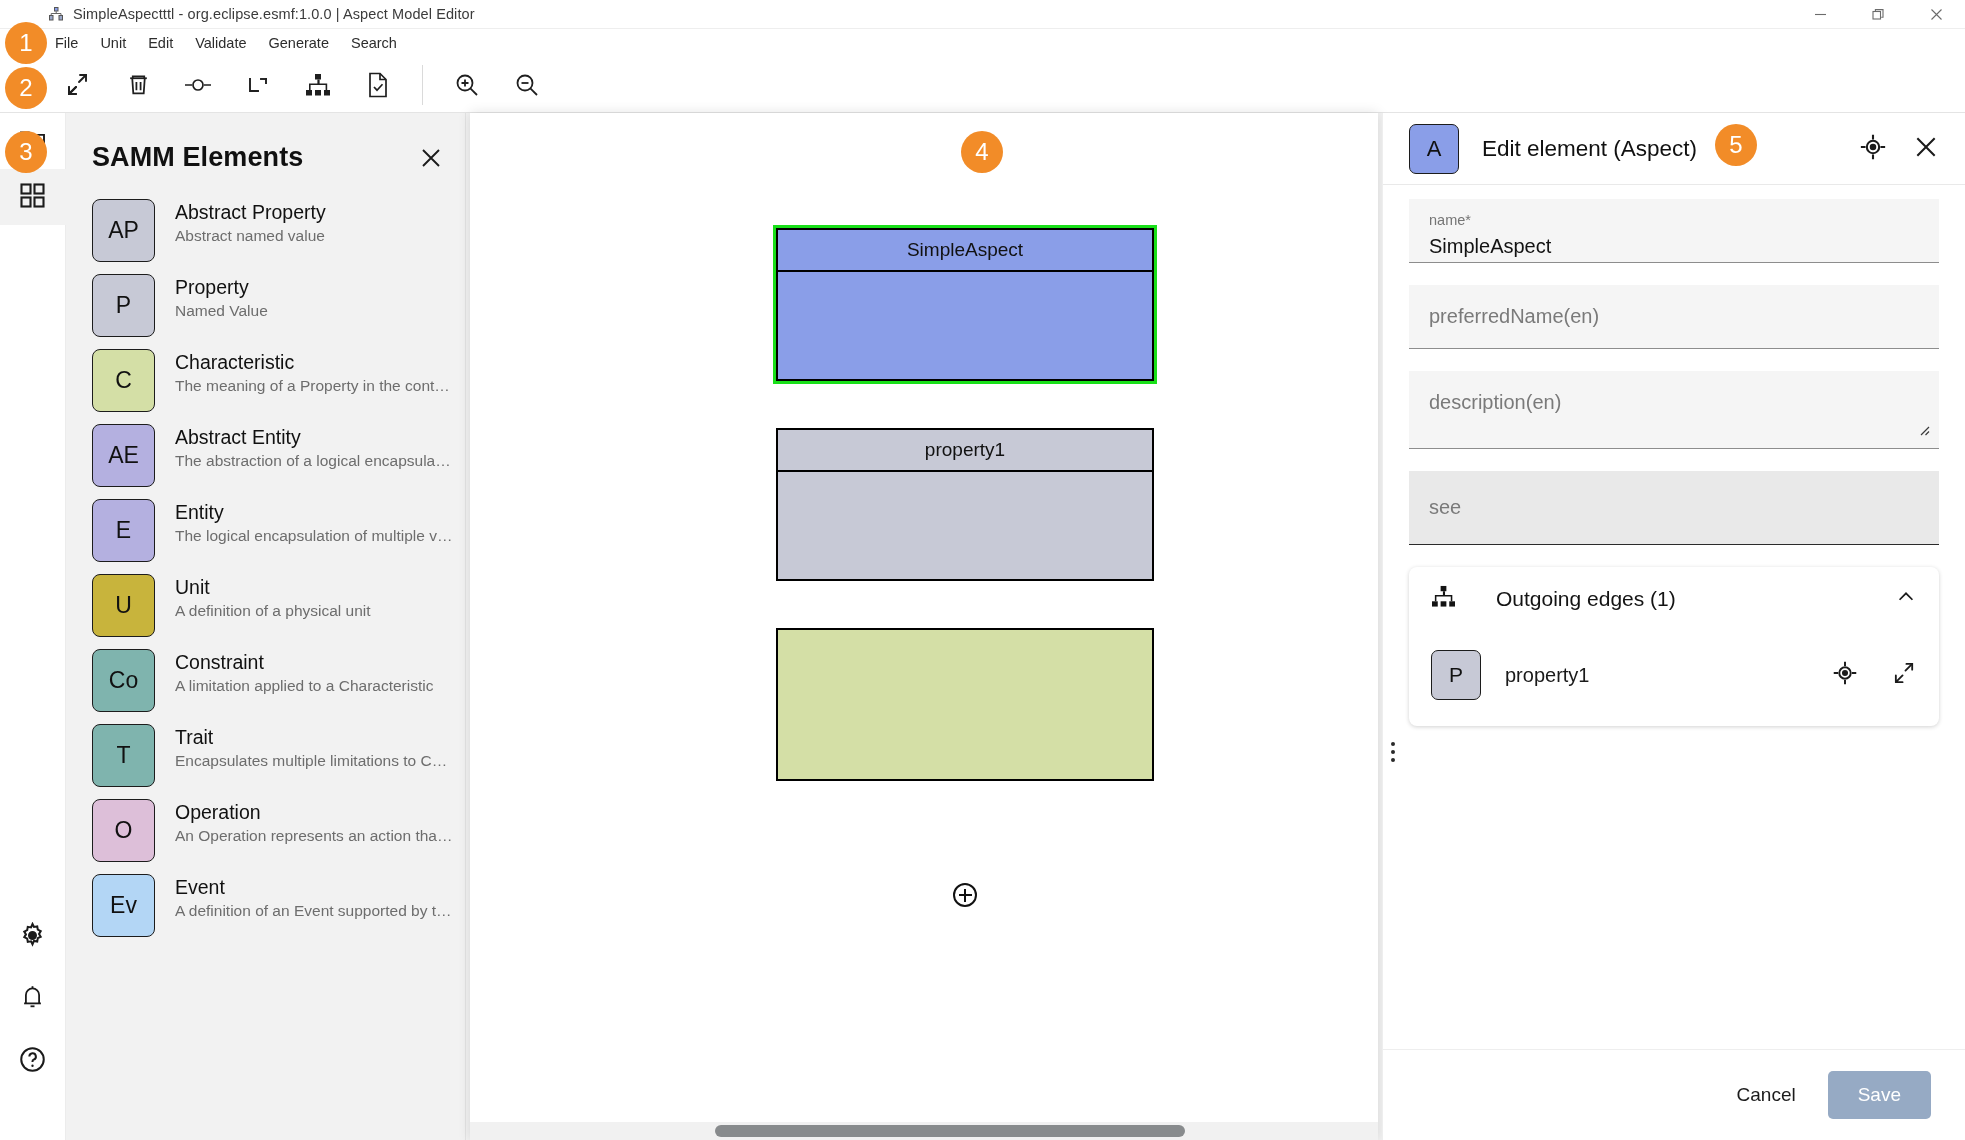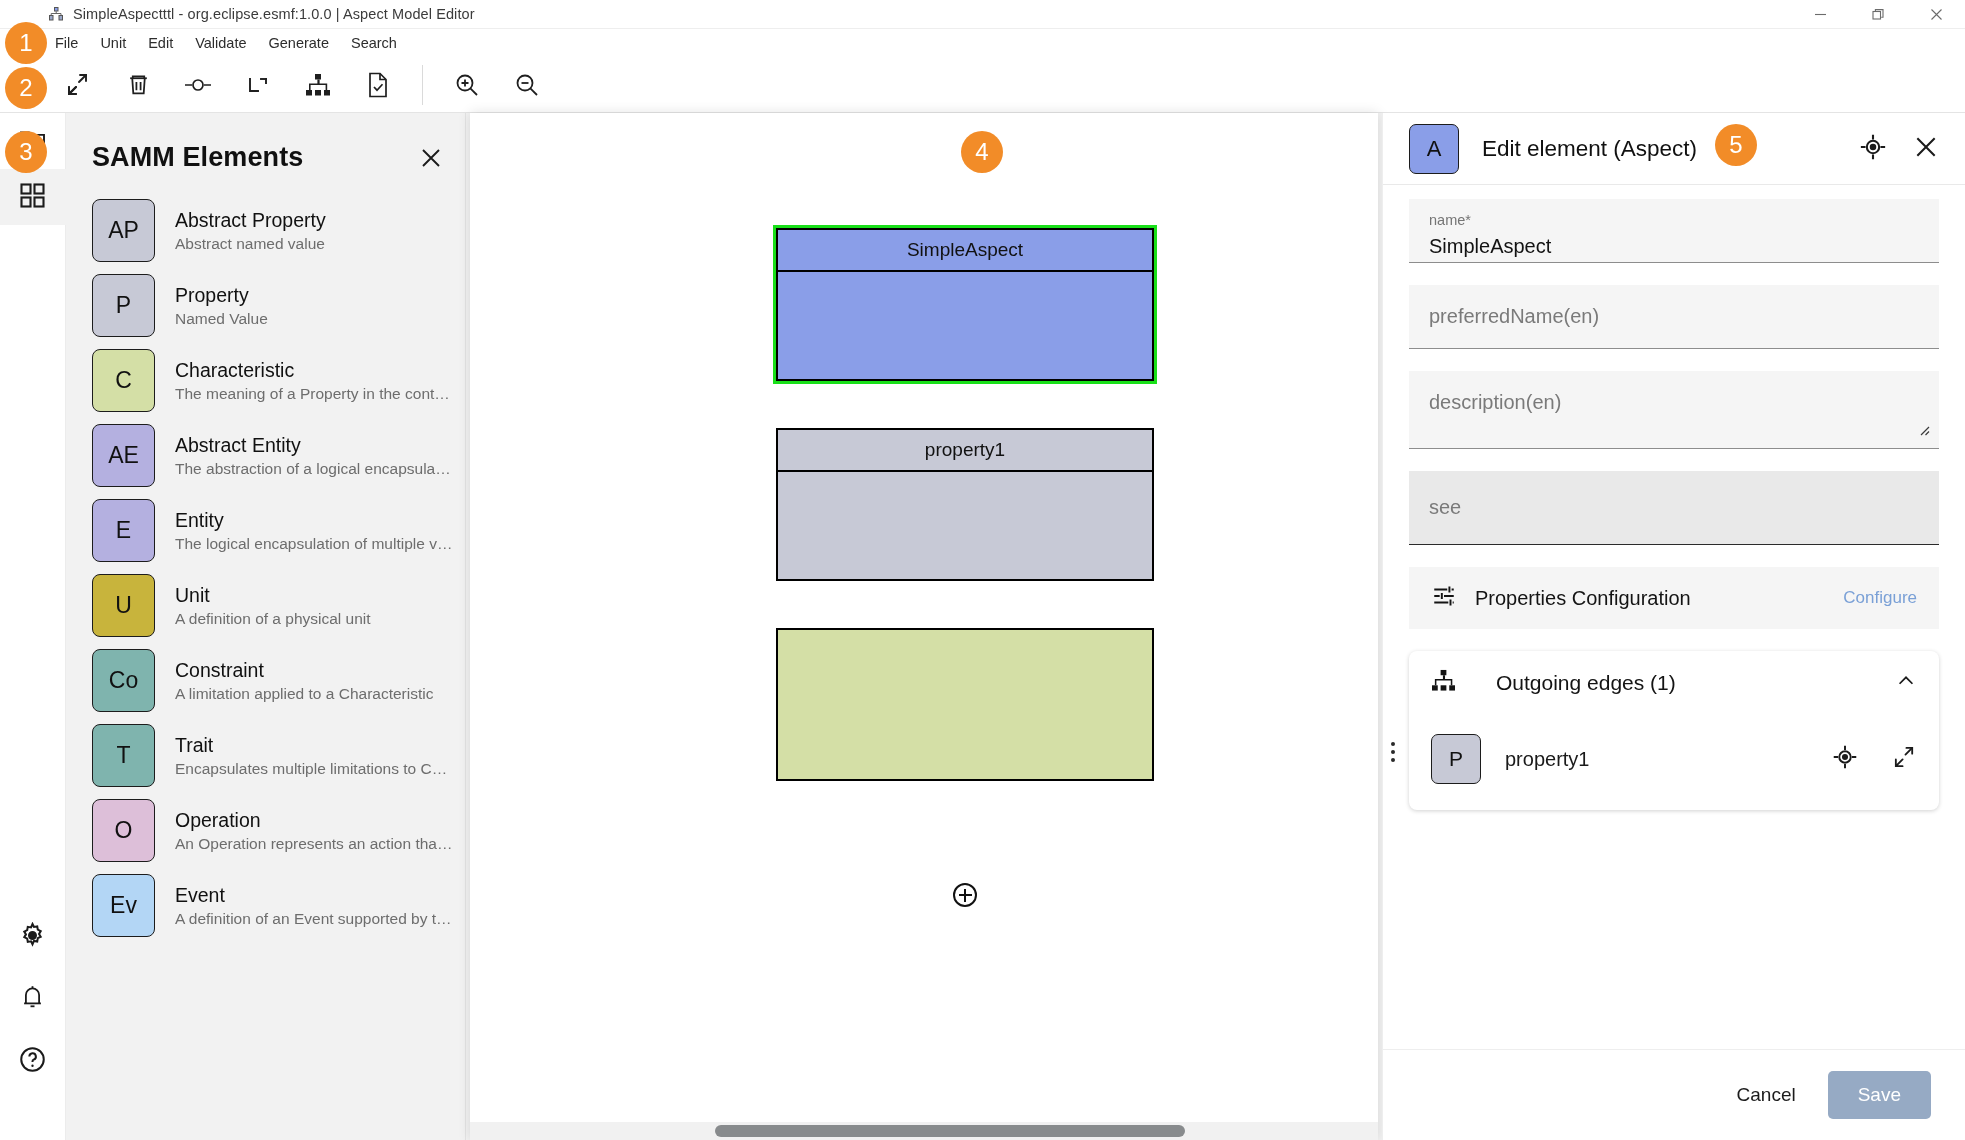--- a/index.html
+++ b/index.html
@@ -62,21 +62,21 @@
   .elements-panel {
     width: 400px; flex: 0 0 400px; background: #f2f2f2; position: relative;
     border-right: 1px solid #e3e3e3; overflow: hidden;
   }
   .ep-header {
     display: flex; align-items: center; padding: 29px 22px 10px 26px;
   }
   .ep-title { font-size: 27px; font-weight: 700; color: #111; letter-spacing: .1px; }
   .ep-close { margin-left: auto; color: #1b1b1b; display: flex; }
   .ep-list { padding: 10px 0 0 0; }
-  .ep-row { display: flex; align-items: center; padding: 6px 0 6px 26px; cursor: grab; }
+  .ep-row { display: flex; align-items: flex-start; padding: 6px 0 6px 26px; cursor: grab; }
   .ep-badge {
     width: 63px; height: 63px; border: 1.6px solid #1c1c1c; border-radius: 8px;
     display: flex; align-items: center; justify-content: center;
     font-size: 23px; color: #111; flex: 0 0 63px;
   }
   .ep-text { margin-left: 20px; min-width: 0; }
   .ep-name { font-size: 19.5px; color: #111; line-height: 1.35; }
   .ep-desc {
     font-size: 15.5px; color: #6d6d6d; line-height: 1.4; white-space: nowrap;
     overflow: hidden; text-overflow: ellipsis; max-width: 278px;
@@ -524,30 +524,20 @@
             <svg width="13" height="13" viewBox="0 0 13 13" stroke="#3b3b3b" stroke-width="1.2">
               <path d="M12 4L4 12M12 8.5L8.5 12"></path>
             </svg>
           </span>
         </div>
 
         <div class="field see">
           <div class="field-placeholder">see</div>
         </div>
 
-        <div class="prop-config">
-          <span>
-            <svg width="26" height="26" viewBox="0 0 24 24" fill="none" stroke="#141414" stroke-width="1.8">
-              <path d="M3 6h12M19 6h2M3 12h5M12 12h9M3 18h13M20 18h1"></path>
-              <path d="M17 3.2v5.6M10 9.2v5.6M18 15.2v5.6"></path>
-            </svg>
-          </span>
-          <div class="pc-label">Properties Configuration</div>
-          <div class="pc-action">Configure</div>
-        </div>
 
         <div class="edges-card">
           <div class="ec-head">
             <span>
               <svg width="25" height="23" viewBox="0 0 26 24" fill="#141414">
                 <rect x="10" y="1" width="6" height="5.5"></rect>
                 <rect x="1" y="17" width="6" height="5.5"></rect>
                 <rect x="10" y="17" width="6" height="5.5"></rect>
                 <rect x="19" y="17" width="6" height="5.5"></rect>
                 <path d="M12.4 6.5v4H4v6.5h1.6V12h15v5h1.6v-6.5H14.6v-4z"></path>

